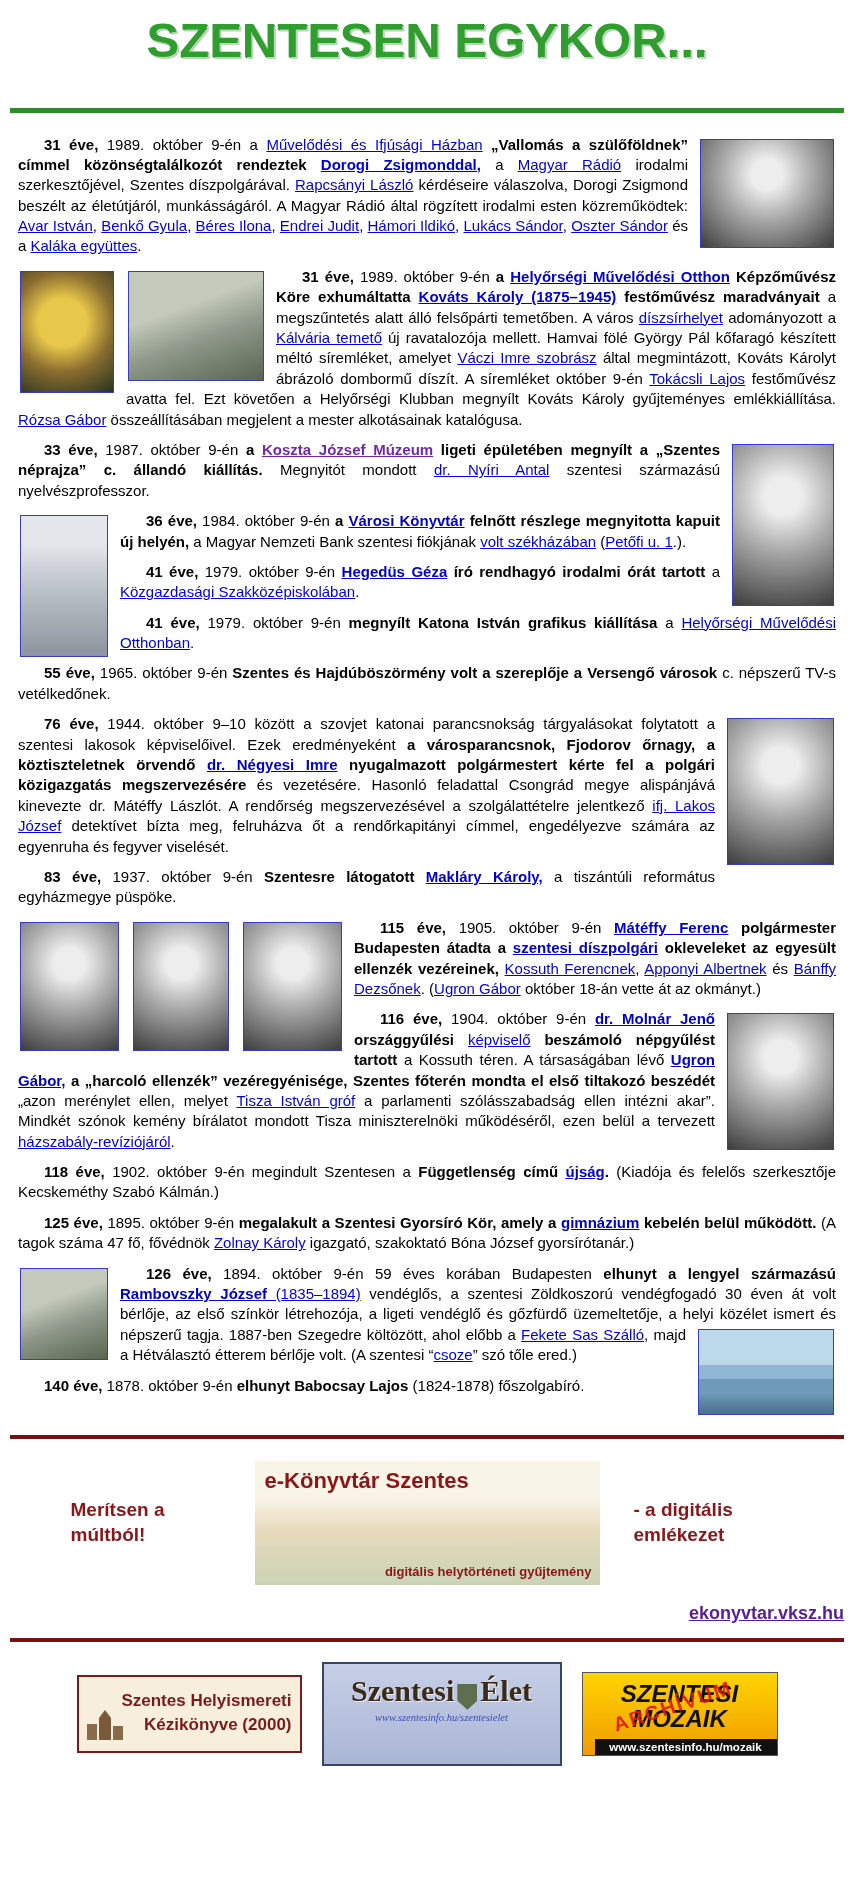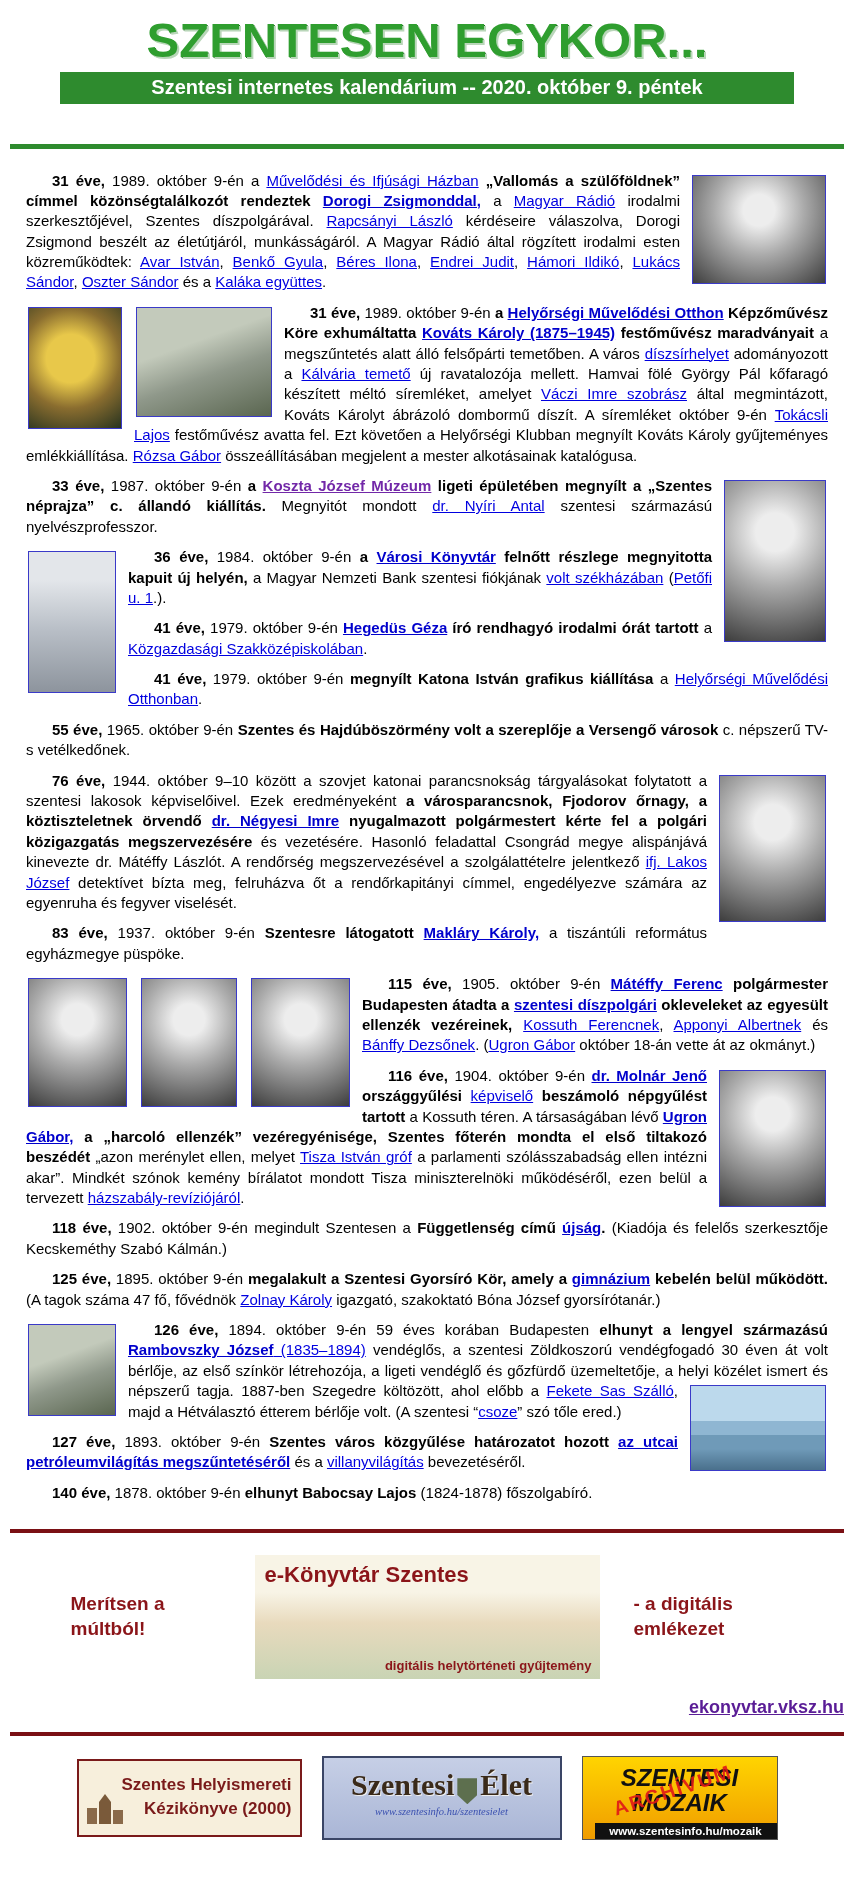--- a/index.html
+++ b/index.html
@@ -10,21 +10,21 @@
   .masthead{text-align:center;padding-top:12px;}
   .site-title{display:inline-block;font-size:49px;font-weight:bold;color:#2f9e2f;letter-spacing:0px;
     text-shadow:2px 2px 0 #b9d6b9, 1px 1px 0 #1c6b1c;}
   .date-bar{margin:4px auto 0;width:734px;background:#2e8b2e;color:#fff;font-size:20px;
     font-weight:bold;padding:4px 0 5px;text-align:center;}
   .green-rule{height:5px;background:#2e8b2e;margin-top:40px;border:0;}
 
   
   .articles{padding:4px 0 2px;}
   .articles::after{content:"";display:block;clear:both;}
-  p.article{text-align:justify;text-indent:26px;margin:10px 16px;line-height:1.36;}
+  p.article{text-align:justify;text-indent:26px;margin:10px 8px;line-height:1.36;}
   .seg-p{color:#000;}
   .seg-b{font-weight:bold;color:#000;}
   a{text-decoration:underline;cursor:pointer;}
   .seg-l{color:#0000e0;font-weight:normal;}
   .seg-bl{color:#0000cc;font-weight:bold;}
   .seg-pl{color:#7228a8;font-weight:bold;}
 
   
   .ph{border:1px solid #3a3ac8;background:#bbb;}
   .f-left{float:left;margin:4px 12px 4px 2px;}
@@ -45,21 +45,21 @@
   .ekb-title{position:absolute;top:7px;left:10px;color:#8b1519;font-weight:bold;font-size:22px;}
   .ekb-sub{position:absolute;bottom:6px;right:8px;color:#8b1519;font-weight:bold;font-size:13px;}
   .footer-link-wrap{text-align:right;margin:18px 0 12px;}
   .footer-link{color:#5a1d96;font-weight:bold;font-size:18px;}
 
   .banners{display:flex;justify-content:center;align-items:center;gap:20px;margin:20px 0 24px;}
   .banner{display:block;text-decoration:none;position:relative;}
   .bn-kezikonyv{width:225px;height:78px;background:#f7efdc;border:2px solid #7a1a1a;
     color:#7a1a1a;font-weight:bold;font-size:17px;text-align:right;padding:12px 8px 0 0;box-sizing:border-box;line-height:1.4;}
   .bn-kezikonyv .bldg{position:absolute;left:6px;bottom:4px;}
-  .bn-elet{width:240px;height:84px;background:linear-gradient(#c6cfe6,#aab6d6);border:2px solid #3a4566;
+  .bn-elet{width:240px;height:104px;background:linear-gradient(#c6cfe6,#aab6d6);border:2px solid #3a4566;
     text-align:center;box-sizing:border-box;padding-top:10px;}
   .bn-elet .big{font-family:"Liberation Serif","DejaVu Serif",serif;font-weight:bold;font-size:30px;color:#3a2a1a;
     text-shadow:1px 1px 0 #eee;}
   .bn-elet .crest{display:inline-block;width:20px;height:26px;background:#5d6f4e;vertical-align:middle;margin:0 3px;
     clip-path:polygon(0 0,100% 0,100% 65%,50% 100%,0 65%);}
   .bn-elet .url{display:block;margin-top:2px;font-size:10.5px;color:#3a50b0;font-style:italic;font-family:Liberation Serif, serif;}
   .bn-mozaik{width:196px;height:84px;background:linear-gradient(#ffd400,#f09c00);border:1px solid #555;
     text-align:center;box-sizing:border-box;padding-top:8px;overflow:hidden;}
   .bn-mozaik .big{font-weight:bold;font-style:italic;font-size:24px;color:#111;line-height:1.05;display:block;}
   .bn-mozaik .overlay{position:absolute;top:22px;left:28px;transform:rotate(-18deg);color:#e01818;
@@ -67,41 +67,39 @@
   .bn-mozaik .urlbar{position:absolute;left:12px;right:0;bottom:0;background:#111;color:#fff;
     font-weight:bold;font-size:11.5px;padding:2px 0;}
 </style>
 </head>
 <body>
 
 <div class="page">
 
   <div class="masthead">
     <div class="site-title">SZENTESEN EGYKOR...</div>
-    <div class="date-bar">Szentesi internetes kalendárium -- 2020. október 9. péntek</div>
   </div>
 
   <hr class="green-rule">
 
   <div class="articles" id="articles">
       <p class="article"><span class="ph k-photo f-right" style="display: block; width: 132px; height: 107px;"></span><span class="seg-b">31 éve,</span><span class="seg-p"> 1989. október 9-én a </span><a class="seg-l">Művelődési és Ifjúsági Házban</a><span class="seg-b"> „Vallomás a szülőföldnek” címmel közönségtalálkozót rendeztek </span><a class="seg-bl">Dorogi Zsigmonddal,</a><span class="seg-p"> a </span><a class="seg-l">Magyar Rádió</a><span class="seg-p"> irodalmi szerkesztőjével, Szentes díszpolgárával. </span><a class="seg-l">Rapcsányi László</a><span class="seg-p"> kérdéseire válaszolva, Dorogi Zsigmond beszélt az életútjáról, munkásságáról. A Magyar Rádió által rögzített irodalmi esten közreműködtek: </span><a class="seg-l">Avar István</a><span class="seg-p">, </span><a class="seg-l">Benkő Gyula</a><span class="seg-p">, </span><a class="seg-l">Béres Ilona</a><span class="seg-p">, </span><a class="seg-l">Endrei Judit</a><span class="seg-p">, </span><a class="seg-l">Hámori Ildikó</a><span class="seg-p">, </span><a class="seg-l">Lukács Sándor</a><span class="seg-p">, </span><a class="seg-l">Oszter Sándor</a><span class="seg-p"> és a </span><a class="seg-l">Kaláka együttes</a><span class="seg-p">.</span></p>
       <p class="article"><span class="ph k-painting f-left" style="display: block; width: 92px; height: 120px;"></span><span class="ph k-stone f-left" style="display: block; width: 134px; height: 108px;"></span><span class="seg-b">31 éve,</span><span class="seg-p"> 1989. október 9-én </span><span class="seg-b">a </span><a class="seg-bl">Helyőrségi Művelődési Otthon</a><span class="seg-b"> Képzőművész Köre exhumáltatta </span><a class="seg-bl">Kováts Károly (1875–1945)</a><span class="seg-b"> festőművész maradványait</span><span class="seg-p"> a megszűntetés alatt álló felsőpárti temetőben. A város </span><a class="seg-l">díszsírhelyet</a><span class="seg-p"> adományozott a </span><a class="seg-l">Kálvária temető</a><span class="seg-p"> új ravatalozója mellett. Hamvai fölé György Pál kőfaragó készített méltó síremléket, amelyet </span><a class="seg-l">Váczi Imre szobrász</a><span class="seg-p"> által megmintázott, Kováts Károlyt ábrázoló dombormű díszít. A síremléket október 9-én </span><a class="seg-l">Tokácsli Lajos</a><span class="seg-p"> festőművész avatta fel. Ezt követően a Helyőrségi Klubban megnyílt Kováts Károly gyűjteményes emlékkiállítása. </span><a class="seg-l">Rózsa Gábor</a><span class="seg-p"> összeállításában megjelent a mester alkotásainak katalógusa.</span></p>
       <p class="article"><span class="ph k-photo f-right" style="display: block; width: 100px; height: 160px;"></span><span class="seg-b">33 éve,</span><span class="seg-p"> 1987. október 9-én </span><span class="seg-b">a </span><a class="seg-pl">Koszta József Múzeum</a><span class="seg-b"> ligeti épületében megnyílt a „Szentes néprajza” c. állandó kiállítás.</span><span class="seg-p"> Megnyitót mondott </span><a class="seg-l">dr. Nyíri Antal</a><span class="seg-p"> szentesi származású nyelvészprofesszor.</span></p>
       <p class="article"><span class="ph k-building f-left" style="display: block; width: 86px; height: 140px;"></span><span class="seg-b">36 éve,</span><span class="seg-p"> 1984. október 9-én </span><span class="seg-b">a </span><a class="seg-bl">Városi Könyvtár</a><span class="seg-b"> felnőtt részlege megnyitotta kapuit új helyén,</span><span class="seg-p"> a Magyar Nemzeti Bank szentesi fiókjának </span><a class="seg-l">volt székházában</a><span class="seg-p"> (</span><a class="seg-l">Petőfi u. 1</a><span class="seg-p">.).</span></p>
       <p class="article"><span class="seg-b">41 éve,</span><span class="seg-p"> 1979. október 9-én </span><a class="seg-bl">Hegedüs Géza</a><span class="seg-b"> író rendhagyó irodalmi órát tartott</span><span class="seg-p"> a </span><a class="seg-l">Közgazdasági Szakközépiskolában</a><span class="seg-p">.</span></p>
       <p class="article"><span class="seg-b">41 éve,</span><span class="seg-p"> 1979. október 9-én </span><span class="seg-b">megnyílt Katona István grafikus kiállítása</span><span class="seg-p"> a </span><a class="seg-l">Helyőrségi Művelődési Otthonban</a><span class="seg-p">.</span></p>
       <p class="article"><span class="seg-b">55 éve,</span><span class="seg-p"> 1965. október 9-én </span><span class="seg-b">Szentes és Hajdúböszörmény volt a szereplője a Versengő városok</span><span class="seg-p"> c. népszerű TV-s vetélkedőnek.</span></p>
       <p class="article"><span class="ph k-photo f-right" style="display: block; width: 105px; height: 145px;"></span><span class="seg-b">76 éve,</span><span class="seg-p"> 1944. október 9–10 között a szovjet katonai parancsnokság tárgyalásokat folytatott a szentesi lakosok képviselőivel. Ezek eredményeként </span><span class="seg-b">a városparancsnok, Fjodorov őrnagy, a köztiszteletnek örvendő </span><a class="seg-bl">dr. Négyesi Imre</a><span class="seg-b"> nyugalmazott polgármestert kérte fel a polgári közigazgatás megszervezésére</span><span class="seg-p"> és vezetésére. Hasonló feladattal Csongrád megye alispánjává kinevezte dr. Mátéffy Lászlót. A rendőrség megszervezésével a szolgálattételre jelentkező </span><a class="seg-l">ifj. Lakos József</a><span class="seg-p"> detektívet bízta meg, felruházva őt a rendőrkapitányi címmel, engedélyezve számára az egyenruha és fegyver viselését.</span></p>
       <p class="article"><span class="seg-b">83 éve,</span><span class="seg-p"> 1937. október 9-én </span><span class="seg-b">Szentesre látogatott </span><a class="seg-bl">Makláry Károly,</a><span class="seg-p"> a tiszántúli református egyházmegye püspöke.</span></p>
       <p class="article"><span class="ph k-photo f-left" style="display: block; width: 97px; height: 127px;"></span><span class="ph k-photo f-left" style="display: block; width: 94px; height: 127px;"></span><span class="ph k-photo f-left" style="display: block; width: 97px; height: 127px;"></span><span class="seg-b">115 éve,</span><span class="seg-p"> 1905. október 9-én </span><a class="seg-bl">Mátéffy Ferenc</a><span class="seg-b"> polgármester Budapesten átadta a </span><a class="seg-bl">szentesi díszpolgári</a><span class="seg-b"> okleveleket az egyesült ellenzék vezéreinek,</span><span class="seg-p"> </span><a class="seg-l">Kossuth Ferencnek</a><span class="seg-p">, </span><a class="seg-l">Apponyi Albertnek</a><span class="seg-p"> és </span><a class="seg-l">Bánffy Dezsőnek</a><span class="seg-p">. (</span><a class="seg-l">Ugron Gábor</a><span class="seg-p"> október 18-án vette át az okmányt.)</span></p>
       <p class="article"><span class="ph k-photo f-right" style="display: block; width: 105px; height: 135px;"></span><span class="seg-b">116 éve,</span><span class="seg-p"> 1904. október 9-én </span><a class="seg-bl">dr. Molnár Jenő</a><span class="seg-b"> országgyűlési </span><a class="seg-l">képviselő</a><span class="seg-b"> beszámoló népgyűlést tartott</span><span class="seg-p"> a Kossuth téren. A társaságában lévő </span><a class="seg-bl">Ugron Gábor,</a><span class="seg-b"> a „harcoló ellenzék” vezéregyénisége, Szentes főterén mondta el első tiltakozó beszédét</span><span class="seg-p"> „azon merénylet ellen, melyet </span><a class="seg-l">Tisza István gróf</a><span class="seg-p"> a parlamenti szólásszabadság ellen intézni akar”. Mindkét szónok kemény bírálatot mondott Tisza miniszterelnöki működéséről, ezen belül a tervezett </span><a class="seg-l">házszabály-revíziójáról</a><span class="seg-p">.</span></p>
       <p class="article"><span class="seg-b">118 éve,</span><span class="seg-p"> 1902. október 9-én megindult Szentesen a </span><span class="seg-b">Függetlenség című </span><a class="seg-bl">újság</a><span class="seg-b">.</span><span class="seg-p"> (Kiadója és felelős szerkesztője Kecskeméthy Szabó Kálmán.)</span></p>
       <p class="article"><span class="seg-b">125 éve,</span><span class="seg-p"> 1895. október 9-én </span><span class="seg-b">megalakult a Szentesi Gyorsíró Kör, amely a </span><a class="seg-bl">gimnázium</a><span class="seg-b"> kebelén belül működött.</span><span class="seg-p"> (A tagok száma 47 fő, fővédnök </span><a class="seg-l">Zolnay Károly</a><span class="seg-p"> igazgató, szakoktató Bóna József gyorsírótanár.)</span></p>
       <p class="article"><span class="ph k-stone f-left" style="display: block; width: 86px; height: 90px;"></span><span class="seg-b">126 éve,</span><span class="seg-p"> 1894. október 9-én 59 éves korában Budapesten </span><span class="seg-b">elhunyt a lengyel származású </span><a class="seg-bl">Rambovszky József</a><a class="seg-l"> (1835–1894)</a><span class="seg-p"> vendéglős, a szentesi Zöldkoszorú vendégfogadó 30 éven át volt bérlője, az első színkör létrehozója, a ligeti vendéglő és gőzfürdő üzemeltetője, a helyi közélet ismert és népszerű tagja. 1887-ben </span><span class="ph k-postcard f-right" style="display: block; width: 134px; height: 84px;"></span><span class="seg-p">Szegedre költözött, ahol előbb a </span><a class="seg-l">Fekete Sas Szálló</a><span class="seg-p">, majd a Hétválasztó étterem bérlője volt. (A szentesi “</span><a class="seg-l">csoze</a><span class="seg-p">” szó tőle ered.)</span></p>
-      <p class="article"><span class="seg-b">127 éve,</span><span class="seg-p"> 1893. október 9-én </span><span class="seg-b">Szentes város közgyűlése határozatot hozott </span><a class="seg-bl">az utcai petróleumvilágítás megszűntetéséről</a><span class="seg-p"> és a </span><a class="seg-l">villanyvilágítás</a><span class="seg-p"> bevezetéséről.</span></p>
       <p class="article"><span class="seg-b">140 éve,</span><span class="seg-p"> 1878. október 9-én </span><span class="seg-b">elhunyt Babocsay Lajos</span><span class="seg-p"> (1824-1878) főszolgabíró.</span></p>
     </div>
 
   <hr class="footer-rule">
 
   <div class="footer-top">
     <div class="footer-left">Merítsen a múltból!</div>
     <a class="ekb-banner">
       <span class="ekb-title">e-Könyvtár Szentes</span>
       <span class="ekb-sub">digitális helytörténeti gyűjtemény</span>

